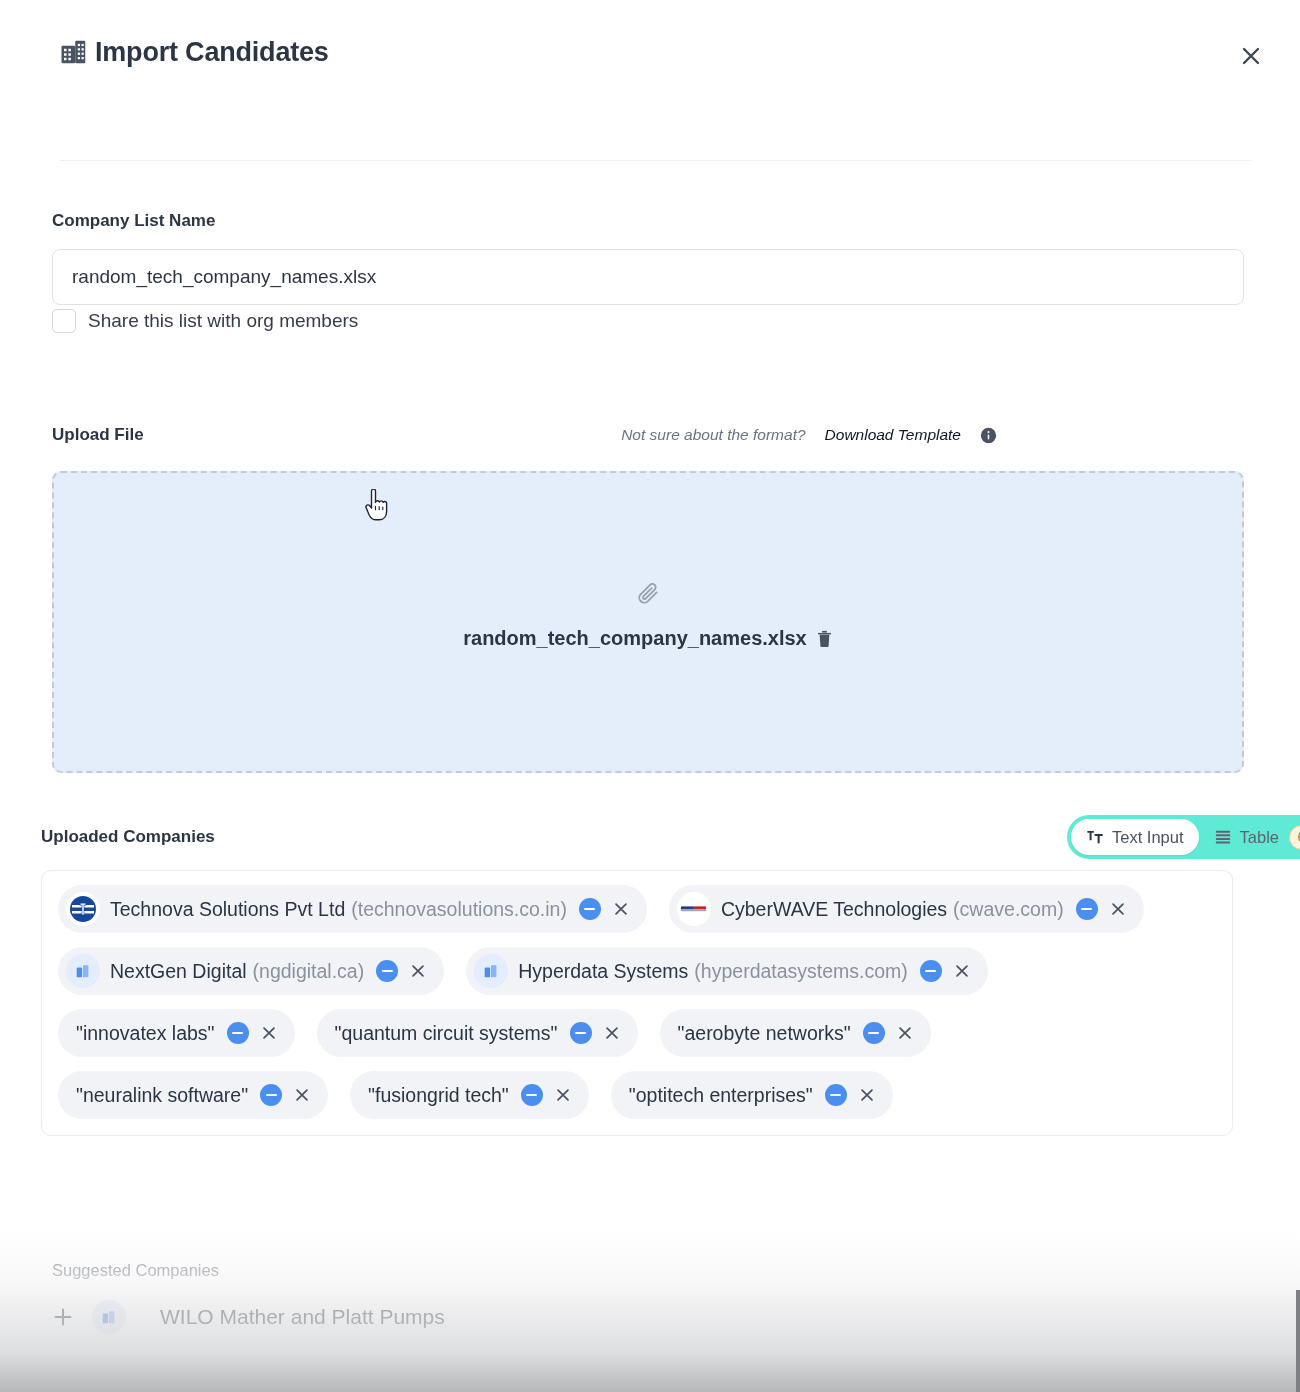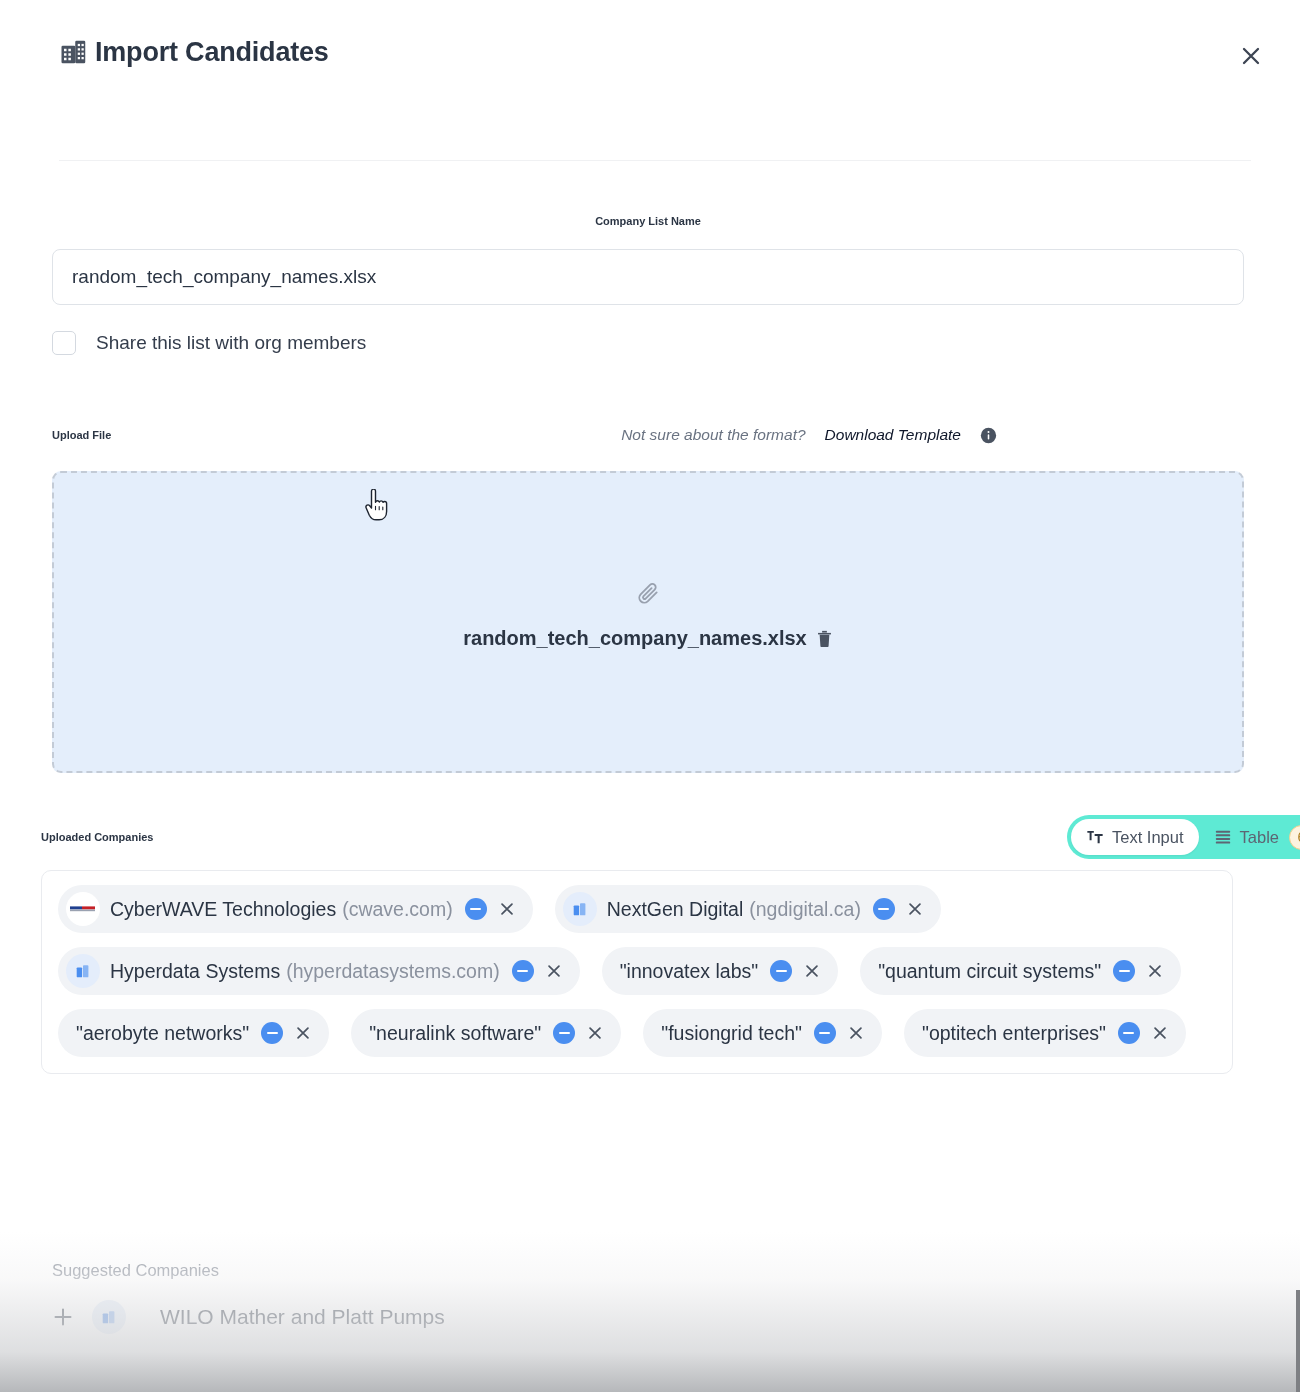--- a/index.html
+++ b/index.html
@@ -53,44 +53,43 @@
   }
 
   
   .body-area {
     position: absolute;
     left: 0; top: 160px;
     width: 1300px;
   }
 
   .section-label {
-    font-size: 11px;
+    font-size: 17px;
     font-weight: 700;
     color: #2b3544;
     line-height: 22px;
-    text-align: center;
   }
 
   
   .field-block { position: absolute; left: 52px; top: 50px; width: 1192px; }
   .text-input {
     margin-top: 17px;
     width: 1192px; height: 56px;
     border: 1px solid #dfe3e8;
     border-radius: 8px;
     background: #ffffff;
     font-family: "Liberation Sans", sans-serif;
     font-size: 19px;
     color: #2b3544;
     padding: 0 19px;
     outline: none;
   }
   .checkbox-row {
-    margin-top: 26px;
-    display: flex; align-items: center; gap: 20px;
+    margin-top: 4px;
+    display: flex; align-items: center; gap: 12px;
   }
   .checkbox {
     width: 24px; height: 24px;
     border: 1.5px solid #d4d9e0;
     border-radius: 5px;
     background: #fff;
     flex: none;
     cursor: pointer;
   }
   .checkbox-label {
@@ -387,20 +386,38 @@
               </svg>
             </span>
             <span>Table</span>
             <span class="count-badge">6</span>
           </div>
         </div>
       </div>
 
       <div class="tags-panel">
 
+        <div class="tag">
+          <span class="tag-logo white">
+            <svg viewBox="0 0 34 34" width="34" height="34">
+              <circle cx="17" cy="17" r="13" fill="#15489c"></circle>
+              <path d="M6 13h22v2.4H6zM6 19h22v2.4H6z" fill="#ffffff"></path>
+              <path d="M13.5 10.5h7v3h-2.2v11h-2.6v-11h-2.2z" fill="#15489c"></path>
+              <path d="M14.5 11.5h5v1.3h-1.8v10h-1.4v-10h-1.8z" fill="#ffffff"></path>
+            </svg>
+          </span>
+          <span class="tag-name">Technova Solutions Pvt Ltd</span>
+          <span class="tag-domain">(technovasolutions.co.in)</span>
+          <span class="minus-btn"></span>
+          <span class="tag-x">
+            <svg viewBox="0 0 20 20" fill="none" stroke="#4a5361" stroke-width="1.9" stroke-linecap="round">
+                <path d="M4.5 4.5 L15.5 15.5 M15.5 4.5 L4.5 15.5"></path>
+              </svg>
+          </span>
+        </div>
 
         <div class="tag">
           <span class="tag-logo white">
             <svg viewBox="0 0 34 34" width="34" height="34">
               <circle cx="17" cy="17" r="16" fill="#ffffff"></circle>
               <rect x="4" y="14.4" width="12" height="3" fill="#1f3f8f"></rect>
               <rect x="16" y="14.4" width="13" height="3" fill="#c52127"></rect>
               <rect x="4" y="17.6" width="25" height="1.6" fill="#9aa2b1"></rect>
             </svg>
           </span>

